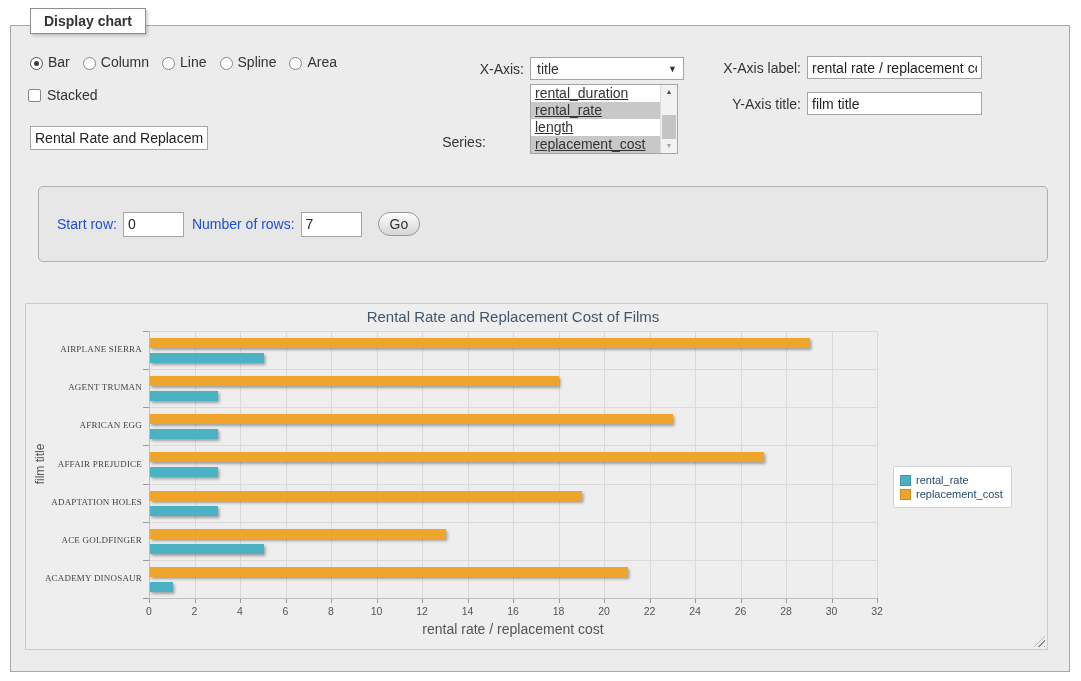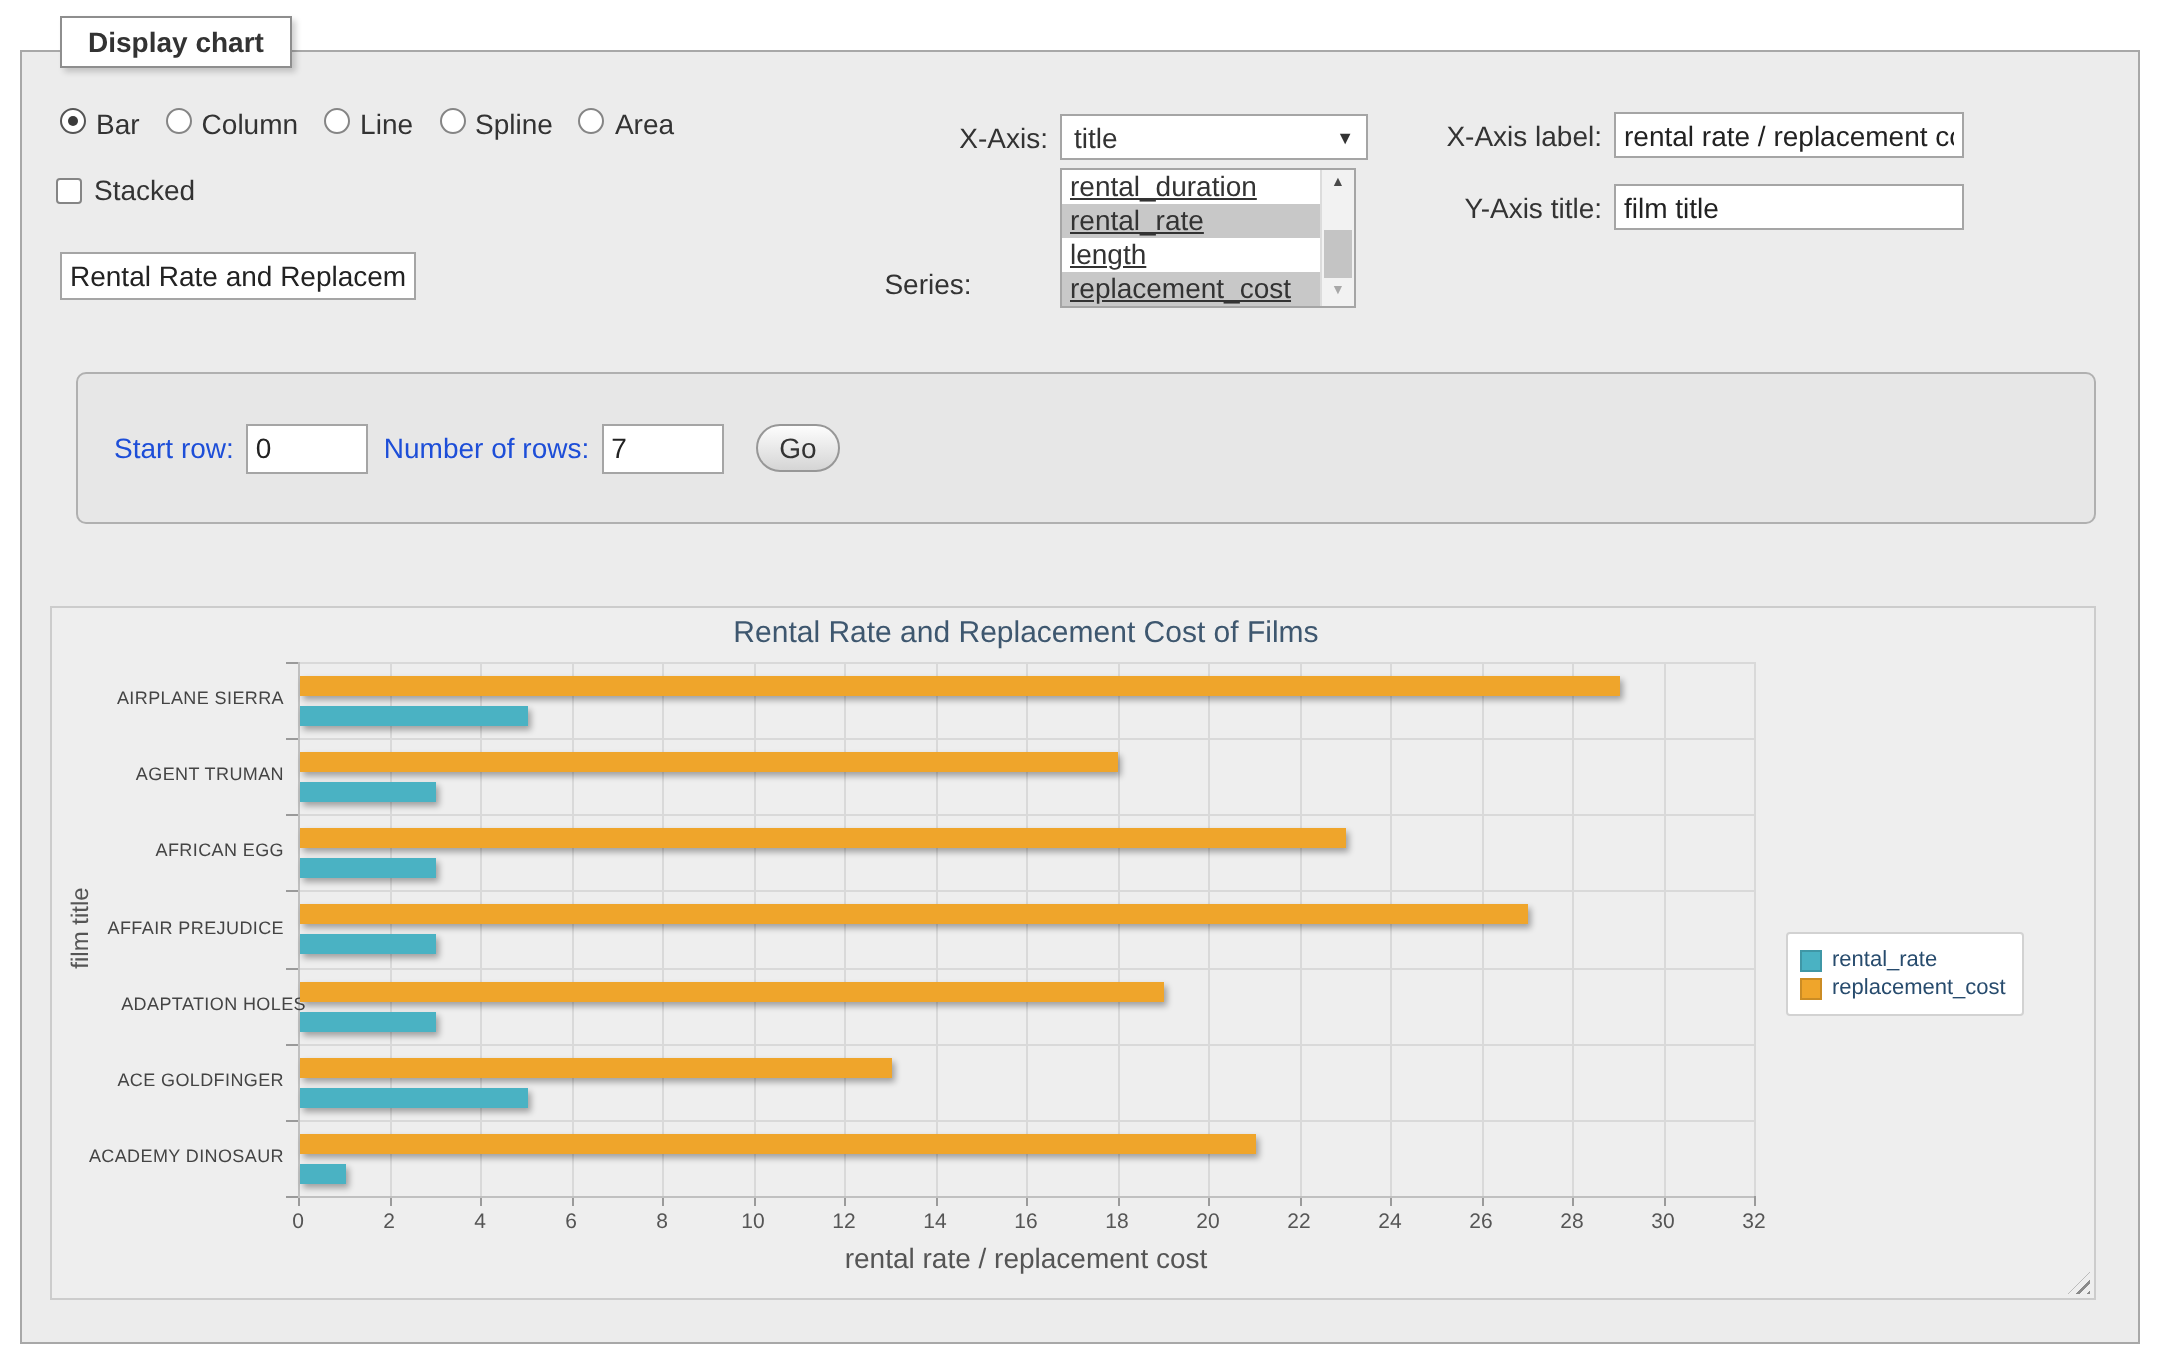--- a/index.html
+++ b/index.html
@@ -14,21 +14,21 @@
   }
   .legend-box {
     position:absolute; left:30px; top:8px; z-index:5;
     background:#ffffff; border:1px solid #8e8e8e; padding:4px 13px;
     font-size:14px; font-weight:bold; color:#333;
     box-shadow:2px 2px 3px rgba(0,0,0,0.18);
   }
   
   .abs { position:absolute; }
   .radio-row { left:30px; top:54px; display:flex; align-items:center; font-size:14px; }
-  .radio-item { display:flex; align-items:flex-start; margin-right:13px; cursor:default; }
+  .radio-item { display:flex; align-items:flex-end; margin-right:13px; cursor:default; }
   .rb { width:13px; height:13px; border:1px solid #858585; border-radius:50%; background:#fff; margin-right:5px; position:relative; flex:0 0 auto; }
   .rb.on { border-color:#555; }
   .rb.on::after { content:""; position:absolute; left:3px; top:3px; width:5px; height:5px; border-radius:50%; background:#3b3b3b; }
   .check-row { left:28px; top:87px; display:flex; align-items:center; font-size:14px; }
   .cb { width:13px; height:13px; border:1px solid #858585; border-radius:2px; background:#fff; margin-right:6px; }
   .ti { border:1px solid #a5a5a5; background:#fff; font-family:"Liberation Sans",sans-serif; font-size:14px; color:#222; padding:2px 4px; }
   .title-in { left:30px; top:126px; width:178px; height:24px; }
   .flabel { font-size:14px; color:#333; text-align:right; }
   .xaxis-lab  { left:404px; top:61px;  width:120px; }
   .series-lab { left:404px; top:134px; width:120px;text-align:center; }
@@ -63,21 +63,21 @@
   }
   
   .chartbox { left:25px; top:303px; width:1023px; height:347px; background:#eeeeee; border:1px solid #cccccc; }
   .ctitle { position:absolute; left:123px; top:4px; width:728px; text-align:center; font-size:15px; color:#3e576f; }
   .xtitle { position:absolute; left:123px; top:317px; width:728px; text-align:center; font-size:14px; color:#555; }
   .ytitle { position:absolute; left:14px; top:160px; transform:translate(-50%,-50%) rotate(-90deg); white-space:nowrap; font-size:12px; color:#555; }
   .gl { position:absolute; background:#d9d9d9; }
   .axisline { position:absolute; background:#c0c0c0; }
   .tickmark { position:absolute; background:#9a9a9a; }
   .xlab { position:absolute; width:40px; text-align:center; font-size:10.5px; color:#555; }
-  .catlab { position:absolute; text-align:right; font-size:9px; color:#444; letter-spacing:0.2px; white-space:nowrap; }
+  .catlab { position:absolute; text-align:right; font-size:9px; color:#444; letter-spacing:0.2px; white-space:nowrap;font-family:Liberation Serif, serif; }
   .bar { position:absolute; box-shadow:1.5px 2px 3px rgba(0,0,0,0.33); }
   .legend { position:absolute; left:867px; top:162px; background:#fff; border:1px solid #d2d2d2; border-radius:2px; padding:5px 8px 5px 6px; }
   .legend-item { display:flex; align-items:center; margin:2px 0; }
   .swatch { width:11px; height:11px; margin-right:5px; border:1px solid rgba(0,0,0,0.15); flex:0 0 auto; }
   .legend-label { font-size:11px; color:#274b6d; white-space:nowrap; }
   .grip {
     position:absolute; right:2px; bottom:2px; width:11px; height:11px;
     background:repeating-linear-gradient(-45deg, #8a8a8a 0 1.4px, transparent 1.4px 3.8px);
     clip-path:polygon(100% 0, 100% 100%, 0 100%);
   }
@@ -242,21 +242,21 @@
     <div class="bar" style="left: 124px; top: 49px; width: 113.5px; height: 10px; background: rgb(74, 178, 195);"></div>
     <div class="catlab" style="left: 8px; top: 78.2px; width: 108px;">AGENT TRUMAN</div>
     <div class="bar" style="left: 124px; top: 72.1px; width: 409.3px; height: 10px; background: rgb(239, 165, 43);"></div>
     <div class="bar" style="left: 124px; top: 87.1px; width: 68px; height: 10px; background: rgb(74, 178, 195);"></div>
     <div class="catlab" style="left: 8px; top: 116.4px; width: 108px;">AFRICAN EGG</div>
     <div class="bar" style="left: 124px; top: 110.3px; width: 523px; height: 10px; background: rgb(239, 165, 43);"></div>
     <div class="bar" style="left: 124px; top: 125.3px; width: 68px; height: 10px; background: rgb(74, 178, 195);"></div>
     <div class="catlab" style="left: 8px; top: 154.5px; width: 108px;">AFFAIR PREJUDICE</div>
     <div class="bar" style="left: 124px; top: 148.4px; width: 614px; height: 10px; background: rgb(239, 165, 43);"></div>
     <div class="bar" style="left: 124px; top: 163.4px; width: 68px; height: 10px; background: rgb(74, 178, 195);"></div>
-    <div class="catlab" style="left: 19px; top: 192.6px; width: 108px; text-align: right;">ADAPTATION HOLES</div>
+    <div class="catlab" style="left: 8px; top: 192.6px; width: 108px; text-align: right;">ADAPTATION HOLES</div>
     <div class="bar" style="left: 124px; top: 186.6px; width: 432px; height: 10px; background: rgb(239, 165, 43);"></div>
     <div class="bar" style="left: 124px; top: 201.6px; width: 68px; height: 10px; background: rgb(74, 178, 195);"></div>
     <div class="catlab" style="left: 8px; top: 230.8px; width: 108px;">ACE GOLDFINGER</div>
     <div class="bar" style="left: 124px; top: 224.7px; width: 295.5px; height: 10px; background: rgb(239, 165, 43);"></div>
     <div class="bar" style="left: 124px; top: 239.7px; width: 113.5px; height: 10px; background: rgb(74, 178, 195);"></div>
     <div class="catlab" style="left: 8px; top: 268.9px; width: 108px;">ACADEMY DINOSAUR</div>
     <div class="bar" style="left: 124px; top: 262.9px; width: 477.5px; height: 10px; background: rgb(239, 165, 43);"></div>
     <div class="bar" style="left: 124px; top: 277.9px; width: 22.5px; height: 10px; background: rgb(74, 178, 195);"></div>
   </div>
 

